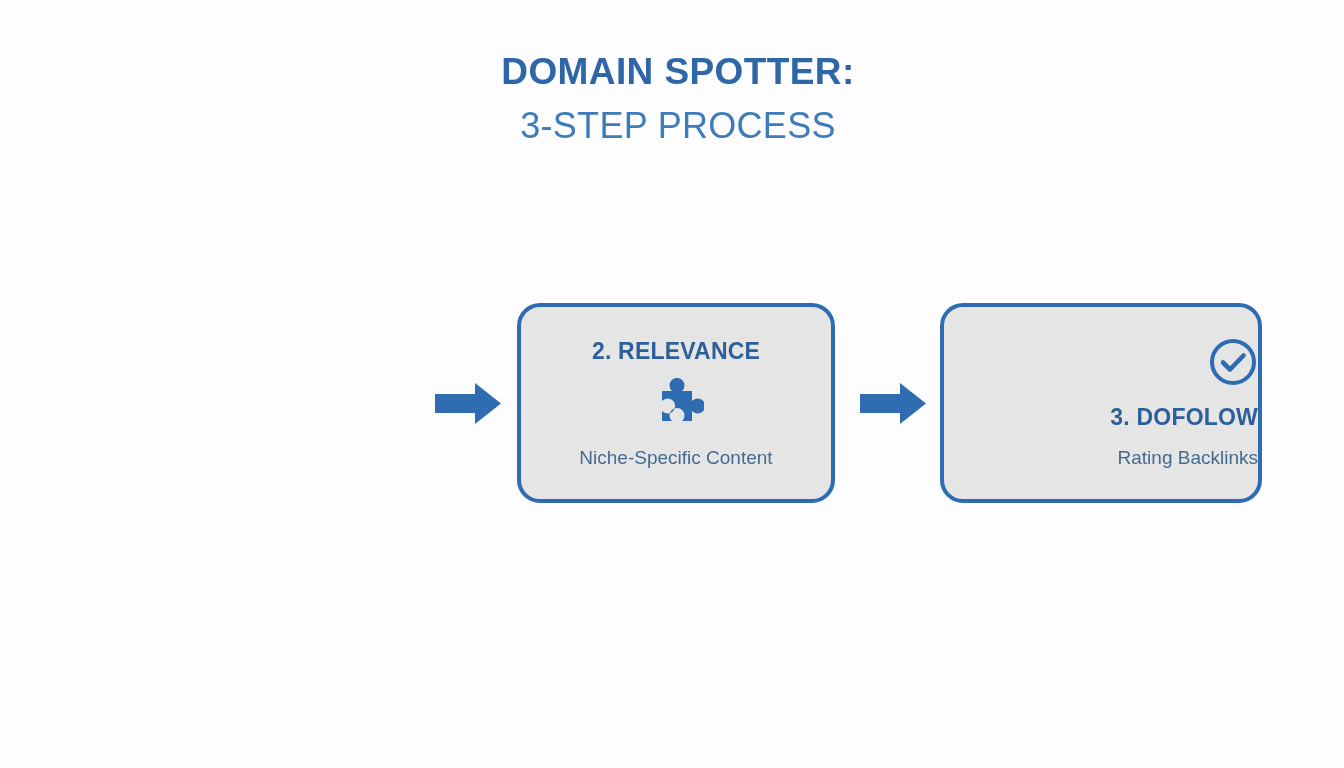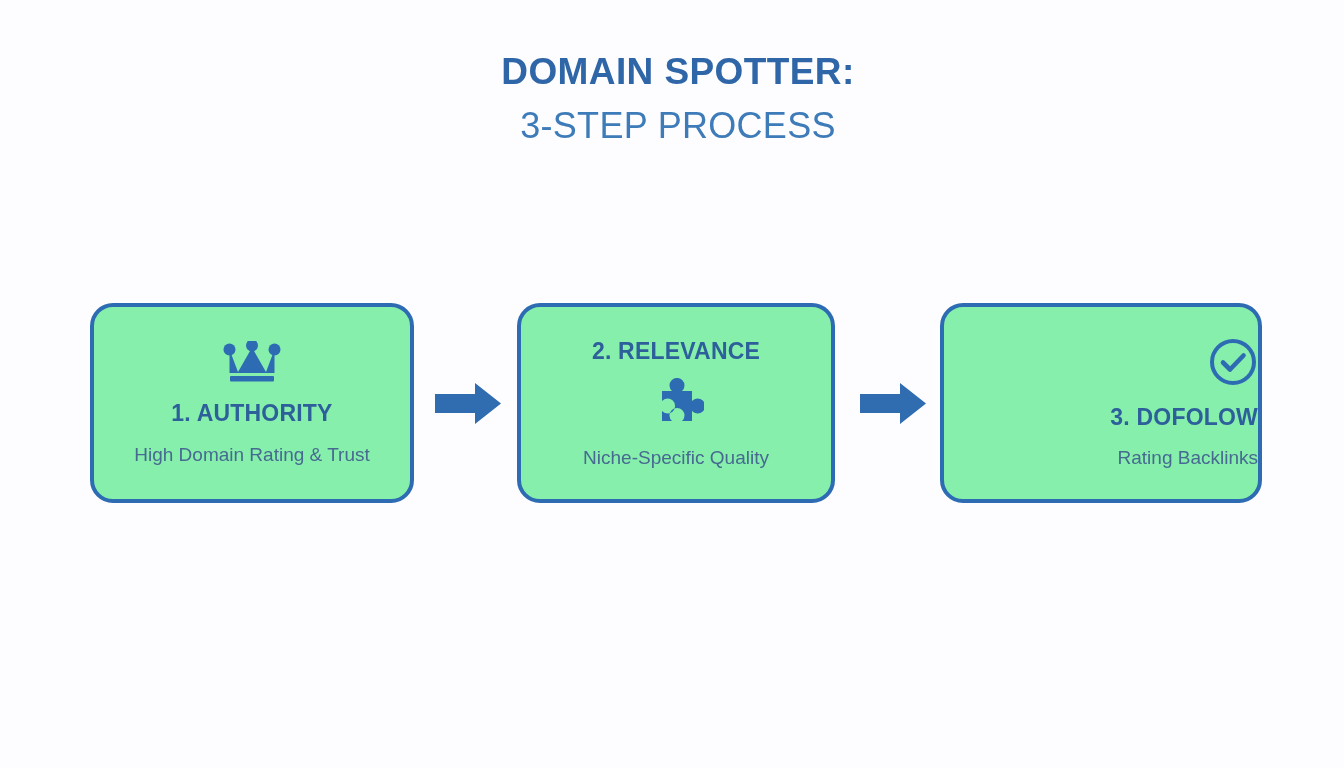--- a/index.html
+++ b/index.html
@@ -45,21 +45,21 @@
   }
 
   
   .card {
     position: absolute;
     top: 303px;
     height: 200px;
     box-sizing: border-box;
     border: 4px solid #2d6cb3;
     border-radius: 23px;
-    background: #86efac;
+    background: #e5e5e5;
     display: flex;
     flex-direction: column;
     align-items: center;
     justify-content: center;
   }
   #card-1 { left: 90px;  width: 324px; }
   #card-2 { left: 517px; width: 318px; }
   #card-3 { left: 940px; width: 322px; align-items: flex-end; }
 
   .card-title {
@@ -106,33 +106,20 @@
 </head>
 <body>
 
 <div id="slide">
 
   <div id="heading">
     <div id="title">DOMAIN SPOTTER:</div>
     <div id="subtitle">3-STEP PROCESS</div>
   </div>
 
-  <div class="card" id="card-1">
-    <div class="icon-wrap">
-      <svg width="58" height="42" viewBox="0 0 58 42" aria-hidden="true">
-        <circle cx="6.5" cy="8.5" r="6" fill="#2d6cb3"></circle>
-        <circle cx="29" cy="4.5" r="6" fill="#2d6cb3"></circle>
-        <circle cx="51.5" cy="8.5" r="6" fill="#2d6cb3"></circle>
-        <path d="M6.5 8.5 L15 31 L29 6.5 L43 31 L51.5 8.5 L51.5 32 L6.5 32 Z" fill="#2d6cb3"></path>
-        <rect x="7" y="35" width="44" height="5.5" rx="1" fill="#2d6cb3"></rect>
-      </svg>
-    </div>
-    <div class="card-title">1. AUTHORITY</div>
-    <div class="card-sub">High Domain Rating &amp; Trust</div>
-  </div>
 
   <div class="arrow" id="arrow-1">
     <svg width="66" height="41" viewBox="0 0 66 41" aria-hidden="true">
       <path d="M0 11 L40 11 L40 0 L66 20.5 L40 41 L40 30 L0 30 Z" fill="#2f6cb0"></path>
     </svg>
   </div>
 
   <div class="card" id="card-2">
     <div class="card-title">2. RELEVANCE</div>
     <div class="icon-wrap">
@@ -146,21 +133,21 @@
           A7.5 7.5 0 1 1 44 33
           L44 43
           L34 43
           A7.5 7.5 0 1 0 24 43
           L14 43
           L14 33
           A7.5 7.5 0 1 0 14 23
           Z"></path>
       </svg>
     </div>
-    <div class="card-sub">Niche-Specific Quality</div>
+    <div class="card-sub">Niche-Specific Content</div>
   </div>
 
   <div class="arrow" id="arrow-2">
     <svg width="66" height="41" viewBox="0 0 66 41" aria-hidden="true">
       <path d="M0 11 L40 11 L40 0 L66 20.5 L40 41 L40 30 L0 30 Z" fill="#2f6cb0"></path>
     </svg>
   </div>
 
   <div class="card" id="card-3">
     <div class="icon-wrap">

